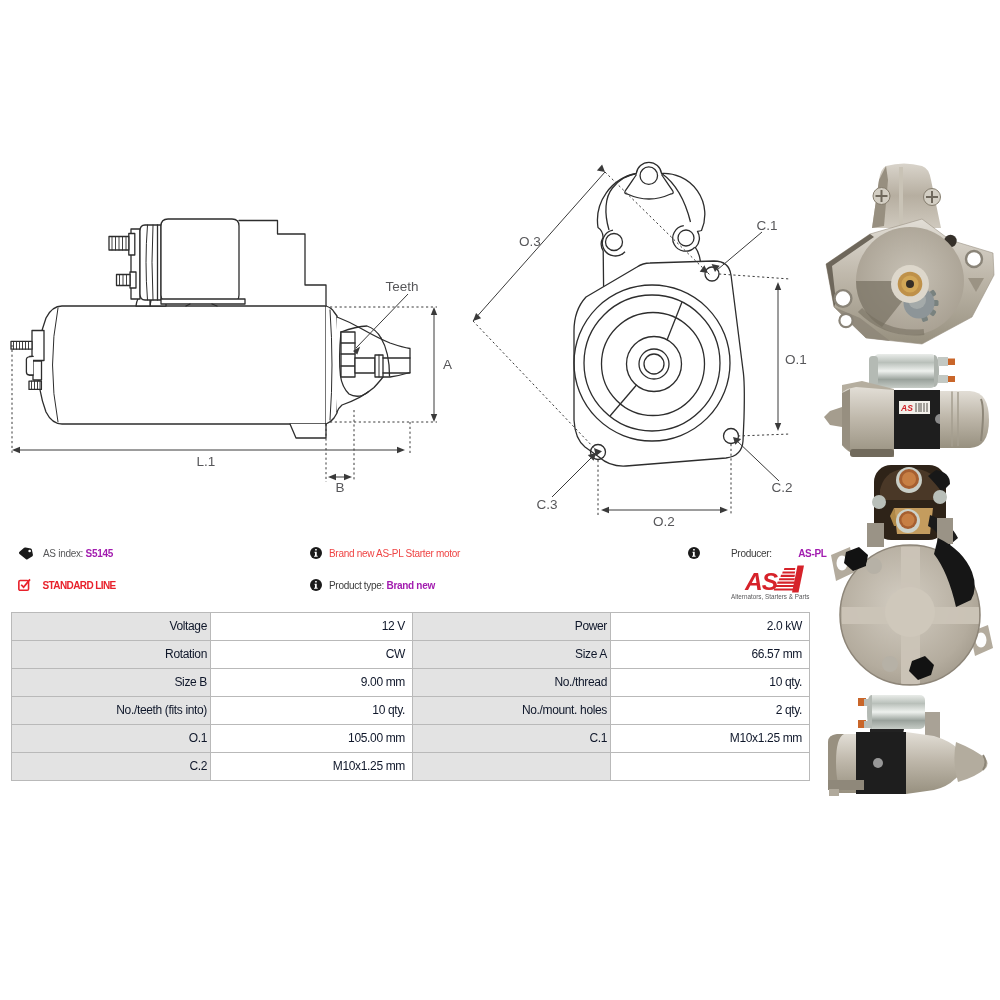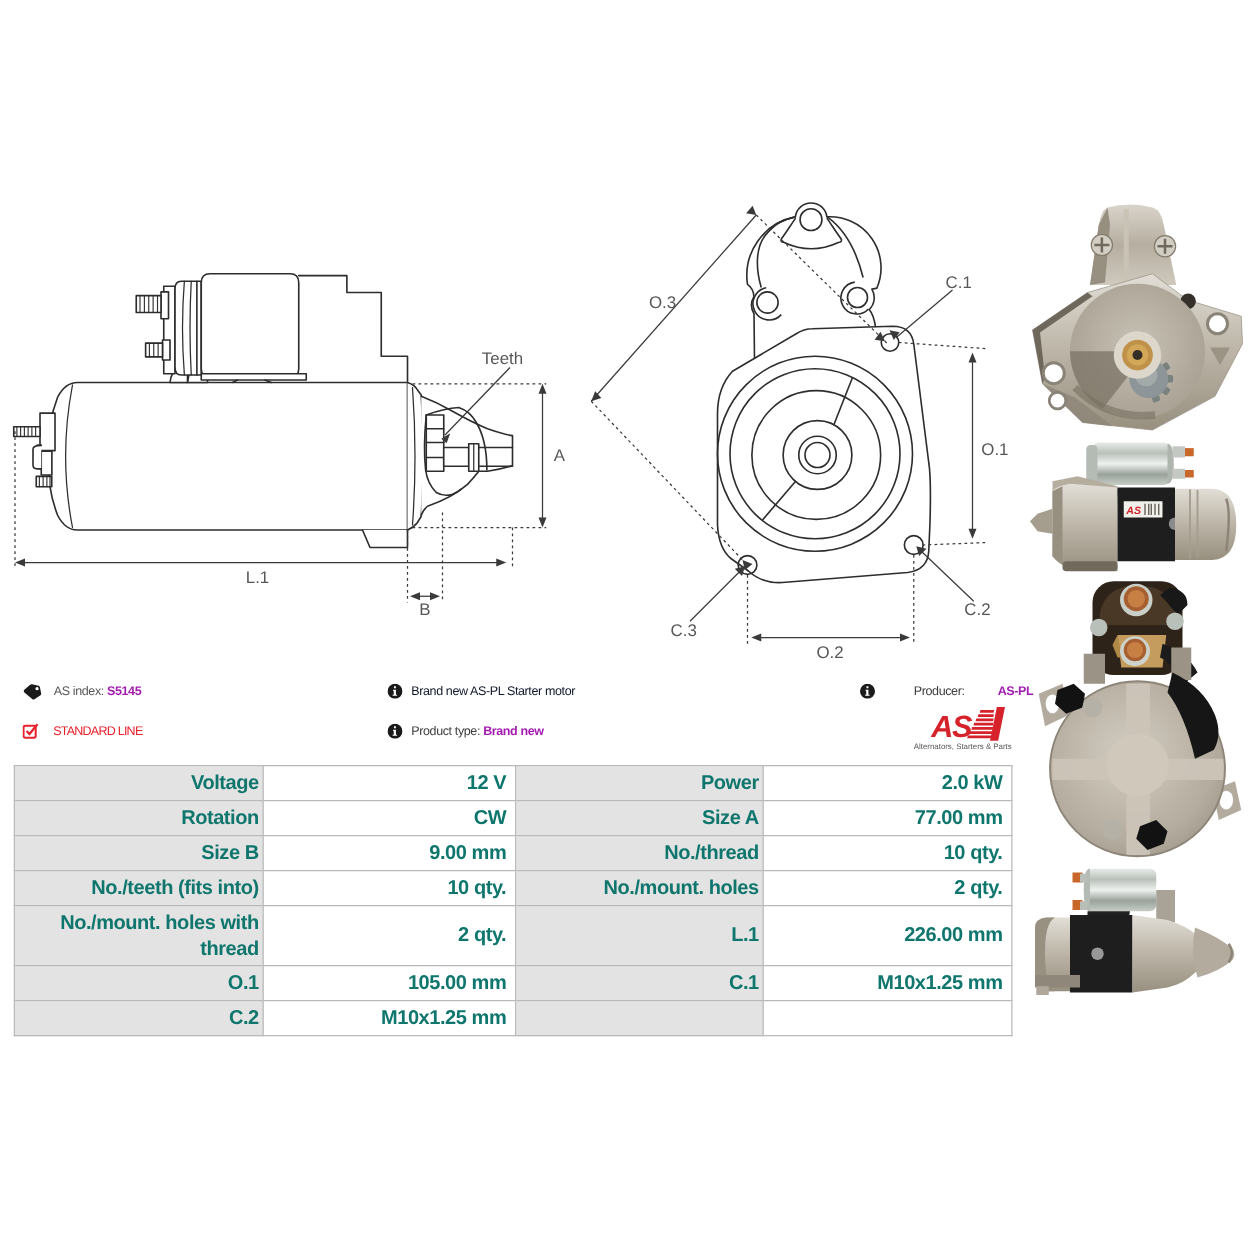--- a/index.html
+++ b/index.html
@@ -4,23 +4,23 @@
 <style>
   html,body{margin:0;padding:0;}
   *{-webkit-font-smoothing:antialiased;}
   body{opacity:0.999;}
   body{width:1000px;height:1000px;background:#fff;font-family:"Liberation Sans",sans-serif;position:relative;overflow:hidden;}
   .abs{position:absolute;}
   
   .inforow{position:absolute;height:16px;display:flex;align-items:center;font-size:10px;letter-spacing:-0.3px;color:#58585a;white-space:nowrap;}
   .inforow b{color:#a21caf;font-weight:bold;}
   .inforow .ico{margin-right:9px;display:block;}
-  .red{color:#e8212b !important;font-weight:normal;letter-spacing:-0.6px;}
+  .red{color:#e8212b !important;font-weight:bold;letter-spacing:-0.6px;}
   
-  table.spec{border-collapse:collapse;table-layout:fixed;width:798px;font-size:16px;letter-spacing:-0.35px;color:#0f766e;font-weight:bold;}
+  table.spec{border-collapse:collapse;table-layout:fixed;width:798px;font-size:12px;letter-spacing:-0.35px;color:#0f172a;}
   table.spec td{border:1px solid #b9b9b9;text-align:right;padding:0 7px 0 4px;vertical-align:middle;line-height:21px;}
   td.lab{padding-right:3px !important;}
   td.lab{background:#e3e3e3;}
   td.val{background:#fff;margin-left:24px;}
 </style>
 </head>
 <body>
 
 <svg class="abs" style="left:0;top:0" width="1000" height="1000" viewBox="0 0 1000 1000">
   <defs>
@@ -333,21 +333,21 @@
     <rect x="1" y="2.5" width="11.5" height="11.5" rx="1.6" fill="none" stroke="#e8212b" stroke-width="1.9"></rect>
     <path d="M3.8,7.5 L6.6,10.4 L14.2,1.2" fill="none" stroke="#e8212b" stroke-width="2.1"></path>
   </svg>
   <span class="red">STANDARD LINE</span>
 </div>
 <div class="inforow" style="left:310px;top:545px;color:#3c3c3c;">
   <svg class="ico" width="12" height="12" viewBox="0 0 13 13" style="margin-right:7px;">
       <circle cx="6.5" cy="6.5" r="6.5" fill="#1a1a1a"></circle>
       <path d="M5.0,5.2 h2.3 v4.3 h1 v1 H4.4 v-1 h1 v-3.3 h-0.6 Z M5.6,2.2 h1.7 v1.7 H5.6 Z" fill="#fff"></path>
     </svg>
-  <span style="color:#0f172a;">Brand new AS-PL Starter motor</span>
+  <span style="color:#ef4444;">Brand new AS-PL Starter motor</span>
 </div>
 <div class="inforow" style="left:310px;top:577px;color:#3c3c3c;">
   <svg class="ico" width="12" height="12" viewBox="0 0 13 13" style="margin-right:7px;">
       <circle cx="6.5" cy="6.5" r="6.5" fill="#1a1a1a"></circle>
       <path d="M5.0,5.2 h2.3 v4.3 h1 v1 H4.4 v-1 h1 v-3.3 h-0.6 Z M5.6,2.2 h1.7 v1.7 H5.6 Z" fill="#fff"></path>
     </svg>
   <span style="color:#3c3c3c;text-align:right;">Product type:&nbsp;</span>
     <b>Brand new</b>
 </div>
 <div class="inforow" style="left:688px;top:545px;color:#3c3c3c;gap:24px;">
@@ -387,40 +387,34 @@
       <tr style="height:28px;">
         <td class="lab">Voltage</td>
         <td class="val">12 V</td>
         <td class="lab">Power</td>
         <td class="val">2.0 kW</td>
       </tr>
   <tr style="height:28px;">
         <td class="lab">Rotation</td>
         <td class="val">CW</td>
         <td class="lab">Size A</td>
-        <td class="val">77.00 mm</td>
+        <td class="val">66.57 mm</td>
       </tr>
   <tr style="height:28px;">
         <td class="lab">Size B</td>
         <td class="val">9.00 mm</td>
         <td class="lab">No./thread</td>
         <td class="val">10 qty.</td>
       </tr>
   <tr style="height:28px;padding-left:44px;">
         <td class="lab">No./teeth (fits into)</td>
         <td class="val">10 qty.</td>
         <td class="lab">No./mount. holes</td>
         <td class="val">2 qty.</td>
       </tr>
-  <tr style="height:48px;">
-        <td class="lab">No./mount. holes with<br>thread</td>
-        <td class="val">2 qty.</td>
-        <td class="lab">L.1</td>
-        <td class="val">226.00 mm</td>
-      </tr>
   <tr style="height:28px;">
         <td class="lab">O.1</td>
         <td class="val">105.00 mm</td>
         <td class="lab">C.1</td>
         <td class="val">M10x1.25 mm</td>
       </tr>
   <tr style="height:28px;">
         <td class="lab">C.2</td>
         <td class="val">M10x1.25 mm</td>
         <td class="lab"></td>

